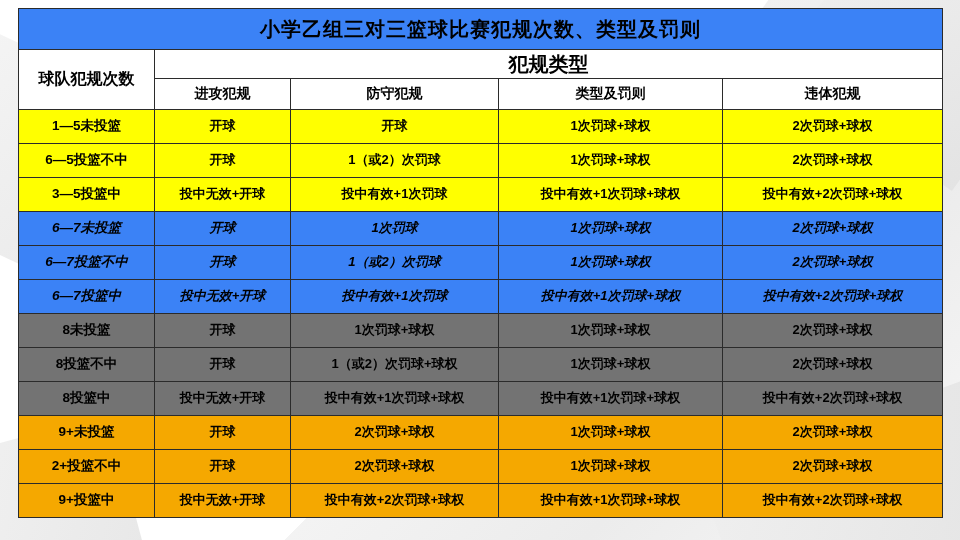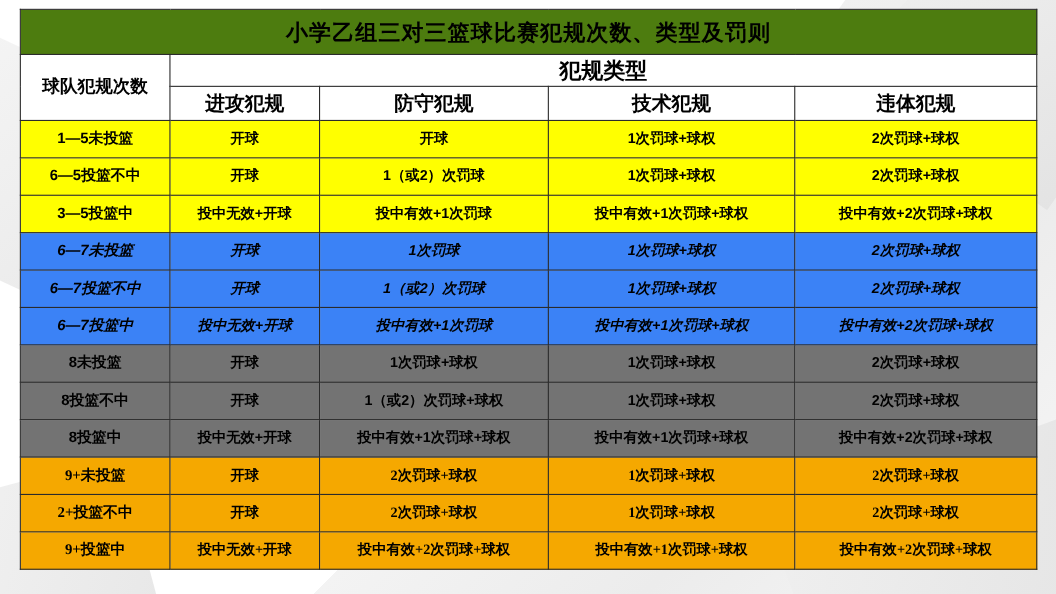--- a/index.html
+++ b/index.html
@@ -67,50 +67,50 @@
     text-align: center;
     vertical-align: middle;
     font-weight: bold;
     color: #000000;
     padding: 0;
   }
   .title-cell {
     height: 40px;
     font-size: 20px;
     letter-spacing: 1px;
-    background: #4d7c0f;
+    background: #3b82f6;
   }
   .hdr-group {
     height: 28px;
     font-size: 20px;
     background: #ffffff;
   }
   .hdr-sub {
     height: 30px;
-    font-size: 18px;
+    font-size: 14px;
     background: #ffffff;
   }
   .hdr-rowlabel {
     font-size: 16px;
     background: #ffffff;
   }
   td.cell {
     height: 33px;
     font-size: 13px;
     line-height: 1.1;
   }
   td.rowhead {
     font-size: 13.5px;
     margin-top: 48px;
   }
   
   .band-yellow td.cell, .band-yellow td.rowhead { background: #ffff00; }
   .band-blue   td.cell, .band-blue   td.rowhead { background: #3b82f6; font-style: italic; }
   .band-green  td.cell, .band-green  td.rowhead { background: #737373; }
-  .band-orange td.cell, .band-orange td.rowhead { background: #f5a800; font-family: Liberation Serif, serif; }
+  .band-orange td.cell, .band-orange td.rowhead { background: #f5a800; }
 </style>
 </head>
 <body>
 
 <div id="page">
   <div class="bg-shape s1"></div>
   <div class="bg-shape s2"></div>
   <div class="bg-shape s3"></div>
   <div class="bg-shape s4"></div>
 
@@ -126,21 +126,21 @@
       <tr>
         <td class="title-cell" colspan="5">小学乙组三对三篮球比赛犯规次数、类型及罚则</td>
       </tr>
       <tr>
         <td class="hdr-rowlabel" rowspan="2">球队犯规次数</td>
         <td class="hdr-group" colspan="4">犯规类型</td>
       </tr>
       <tr>
         <td class="hdr-sub">进攻犯规</td>
         <td class="hdr-sub">防守犯规</td>
-        <td class="hdr-sub">技术犯规</td>
+        <td class="hdr-sub">类型及罚则</td>
         <td class="hdr-sub">违体犯规</td>
       </tr>
 
       <tr class="band-yellow">
         <td class="cell rowhead">1—5未投篮</td>
         <td class="cell">开球</td>
         <td class="cell">开球</td>
         <td class="cell">1次罚球+球权</td>
         <td class="cell">2次罚球+球权</td>
       </tr>

